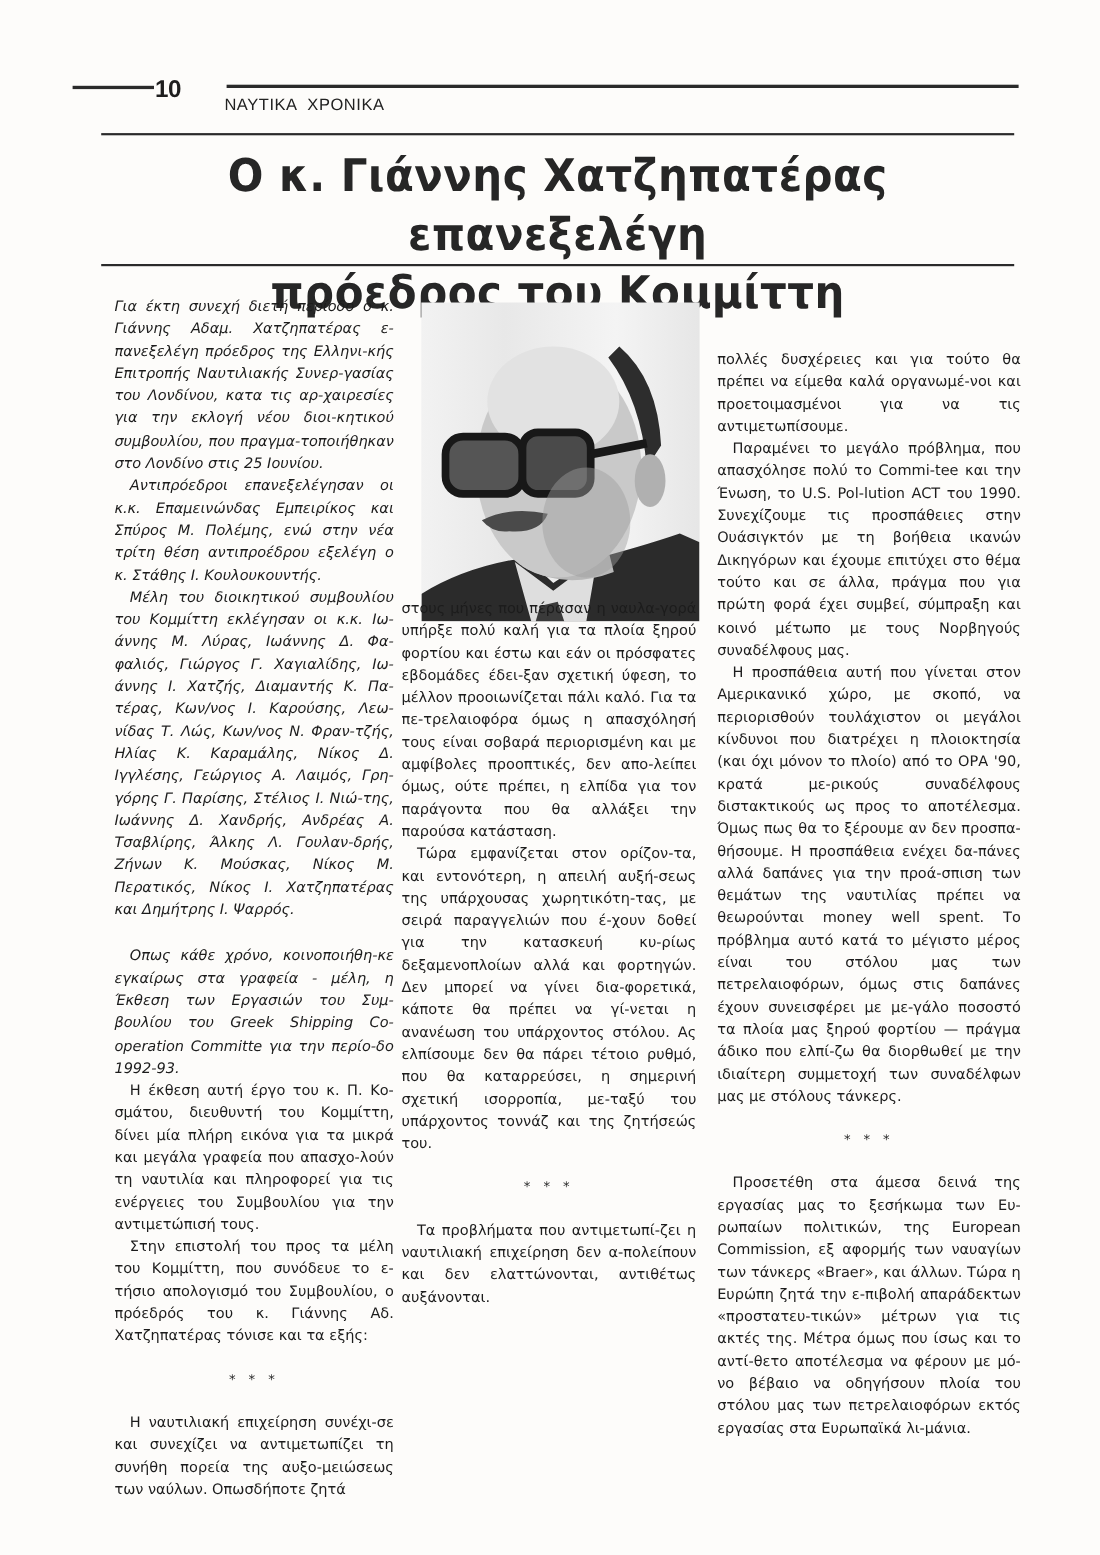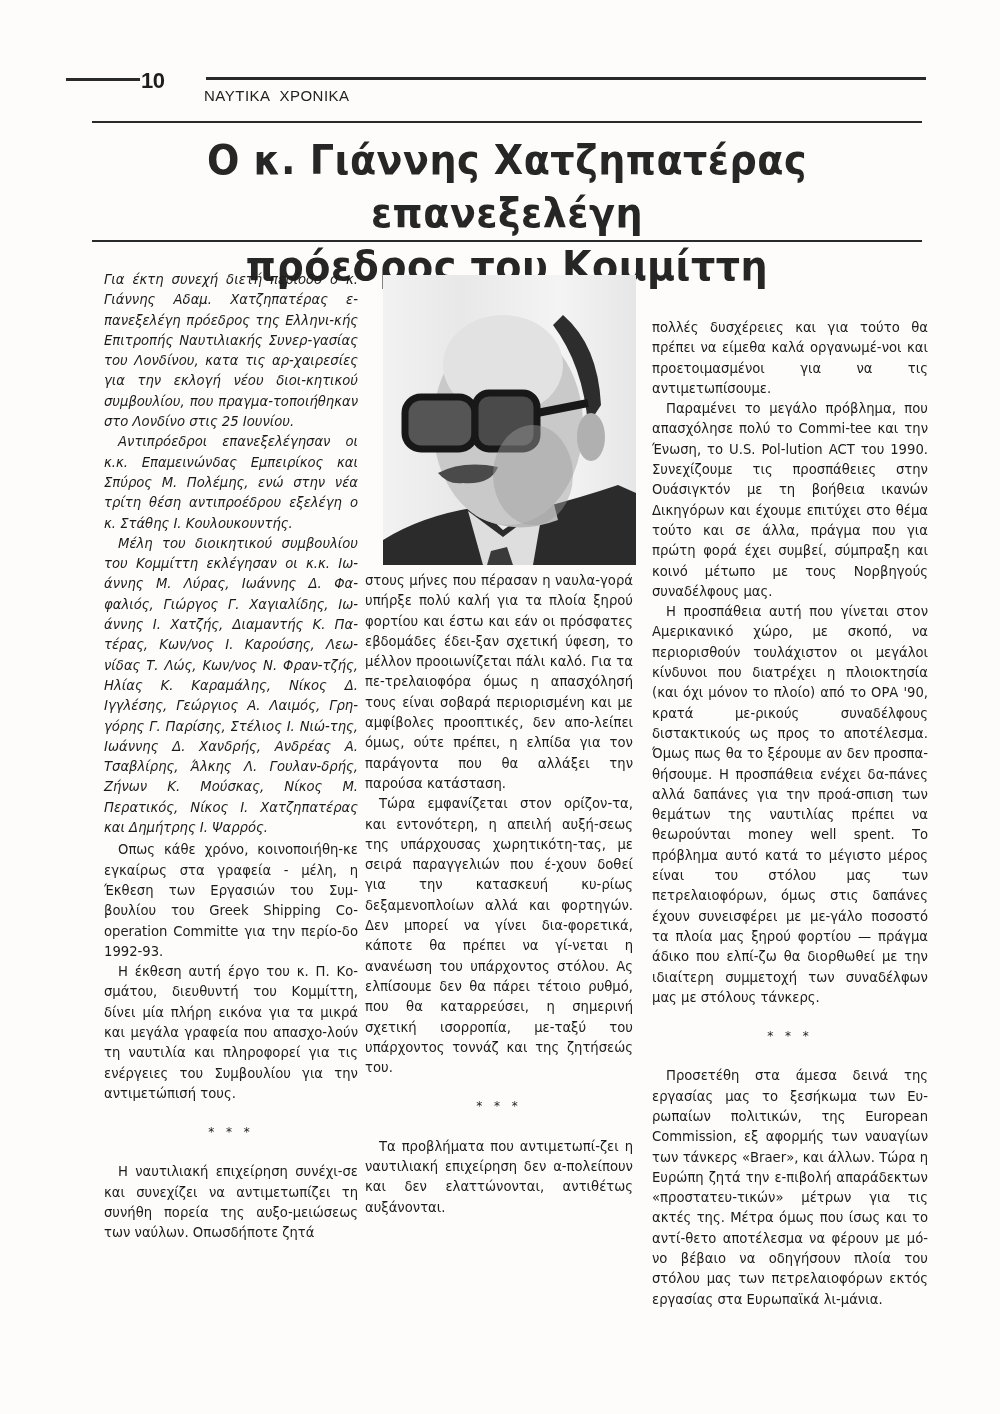--- a/index.html
+++ b/index.html
@@ -23,21 +23,21 @@
   }
   .col {
     position: absolute; font-family: "DejaVu Sans", sans-serif; font-size: 13.2px;
     line-height: 20.3px; text-align: justify; color: #1c1c1c;
   }
   .col p { margin: 0; text-indent: 0; }
   .col p.ind { text-indent: 14px; }
   .col .italic { font-style: italic; }
   .stars { text-align: center !important; font-size: 12px; letter-spacing: 4px; }
   #col1 { left: 104px; top: 270px; width: 254px; }
-  #col2 { left: 365px; top: 571px; width: 268px; }
+  #col2 { left: 365px; top: 544px; width: 268px; }
   #col3 { left: 652px; top: 270px; width: 276px; margin-top: 48px; }
   #photo {
     position: absolute; left: 383px; top: 275px; width: 253px; height: 290px; overflow: hidden;
     background: linear-gradient(90deg, #f2f2f2 0%, #e8e8e8 30%, #f4f4f4 70%, #e6e6e6 100%);
   }
 </style>
 </head>
 <body>
 
 <div class="rule" style="left:66px; top:78px; width:74px; height:3px;"></div>
@@ -51,22 +51,23 @@
   <div>Ο κ. Γιάννης Χατζηπατέρας επανεξελέγη</div>
   <div>πρόεδρος του Κομμίττη</div>
 </div>
 
 <div class="rule" style="left:92px; top:240px; width:830px; height:2px;"></div>
 
 <div id="col1" class="col">
   <p class="italic">Για έκτη συνεχή διετή περίοδο ο κ. Γιάννης Αδαμ. Χατζηπατέρας ε-πανεξελέγη πρόεδρος της Ελληνι-κής Επιτροπής Ναυτιλιακής Συνερ-γασίας του Λονδίνου, κατα τις αρ-χαιρεσίες για την εκλογή νέου διοι-κητικού συμβουλίου, που πραγμα-τοποιήθηκαν στο Λονδίνο στις 25 Ιουνίου.</p>
   <p class="italic ind">Αντιπρόεδροι επανεξελέγησαν οι κ.κ. Επαμεινώνδας Εμπειρίκος και Σπύρος Μ. Πολέμης, ενώ στην νέα τρίτη θέση αντιπροέδρου εξελέγη ο κ. Στάθης Ι. Κουλουκουντής.</p>
   <p class="italic ind">Μέλη του διοικητικού συμβουλίου του Κομμίττη εκλέγησαν οι κ.κ. Ιω-άννης Μ. Λύρας, Ιωάννης Δ. Φα-φαλιός, Γιώργος Γ. Χαγιαλίδης, Ιω-άννης Ι. Χατζής, Διαμαντής Κ. Πα-τέρας, Κων/νος Ι. Καρούσης, Λεω-νίδας Τ. Λώς, Κων/νος Ν. Φραν-τζής, Ηλίας Κ. Καραμάλης, Νίκος Δ. Ιγγλέσης, Γεώργιος Α. Λαιμός, Γρη-γόρης Γ. Παρίσης, Στέλιος Ι. Νιώ-της, Ιωάννης Δ. Χανδρής, Ανδρέας Α. Τσαβλίρης, Άλκης Λ. Γουλαν-δρής, Ζήνων Κ. Μούσκας, Νίκος Μ. Περατικός, Νίκος Ι. Χατζηπατέρας και Δημήτρης Ι. Ψαρρός.</p>
-  <p class="ind" style="margin-top:2px;">Οπως κάθε χρόνο, κοινοποιήθη-κε εγκαίρως στα γραφεία - μέλη, η Έκθεση των Εργασιών του Συμ-βουλίου του Greek Shipping Co-operation Committe για την περίο-δο 1992-93.</p>
+  <p class="ind" style="margin-top:22px;font-style:italic;">Οπως κάθε χρόνο, κοινοποιήθη-κε εγκαίρως στα γραφεία - μέλη, η Έκθεση των Εργασιών του Συμ-βουλίου του Greek Shipping Co-operation Committe για την περίο-δο 1992-93.</p>
   <p class="ind">Η έκθεση αυτή έργο του κ. Π. Κο-σμάτου, διευθυντή του Κομμίττη, δίνει μία πλήρη εικόνα για τα μικρά και μεγάλα γραφεία που απασχο-λούν τη ναυτιλία και πληροφορεί για τις ενέργειες του Συμβουλίου για την αντιμετώπισή τους.</p>
+  <p class="ind">Στην επιστολή του προς τα μέλη του Κομμίττη, που συνόδευε το ε-τήσιο απολογισμό του Συμβουλίου, ο πρόεδρός του κ. Γιάννης Αδ. Χατζηπατέρας τόνισε και τα εξής:</p>
   <p class="stars" style="margin:18px 0 20px;">* * *</p>
   <p class="ind">Η ναυτιλιακή επιχείρηση συνέχι-σε και συνεχίζει να αντιμετωπίζει τη συνήθη πορεία της αυξο-μειώσεως των ναύλων. Οπωσδήποτε ζητά</p>
 </div>
 
 <div id="photo">
   <svg width="253" height="290" viewBox="0 0 253 290">
 
     <path d="M0 290 L0 265 Q40 240 95 232 L120 255 L150 235 Q200 222 235 210 L253 218 L253 290 Z" fill="#2b2b2b"></path>
 
     <path d="M85 236 L120 262 L160 232 L150 290 L100 290 Z" fill="#dedede"></path>

